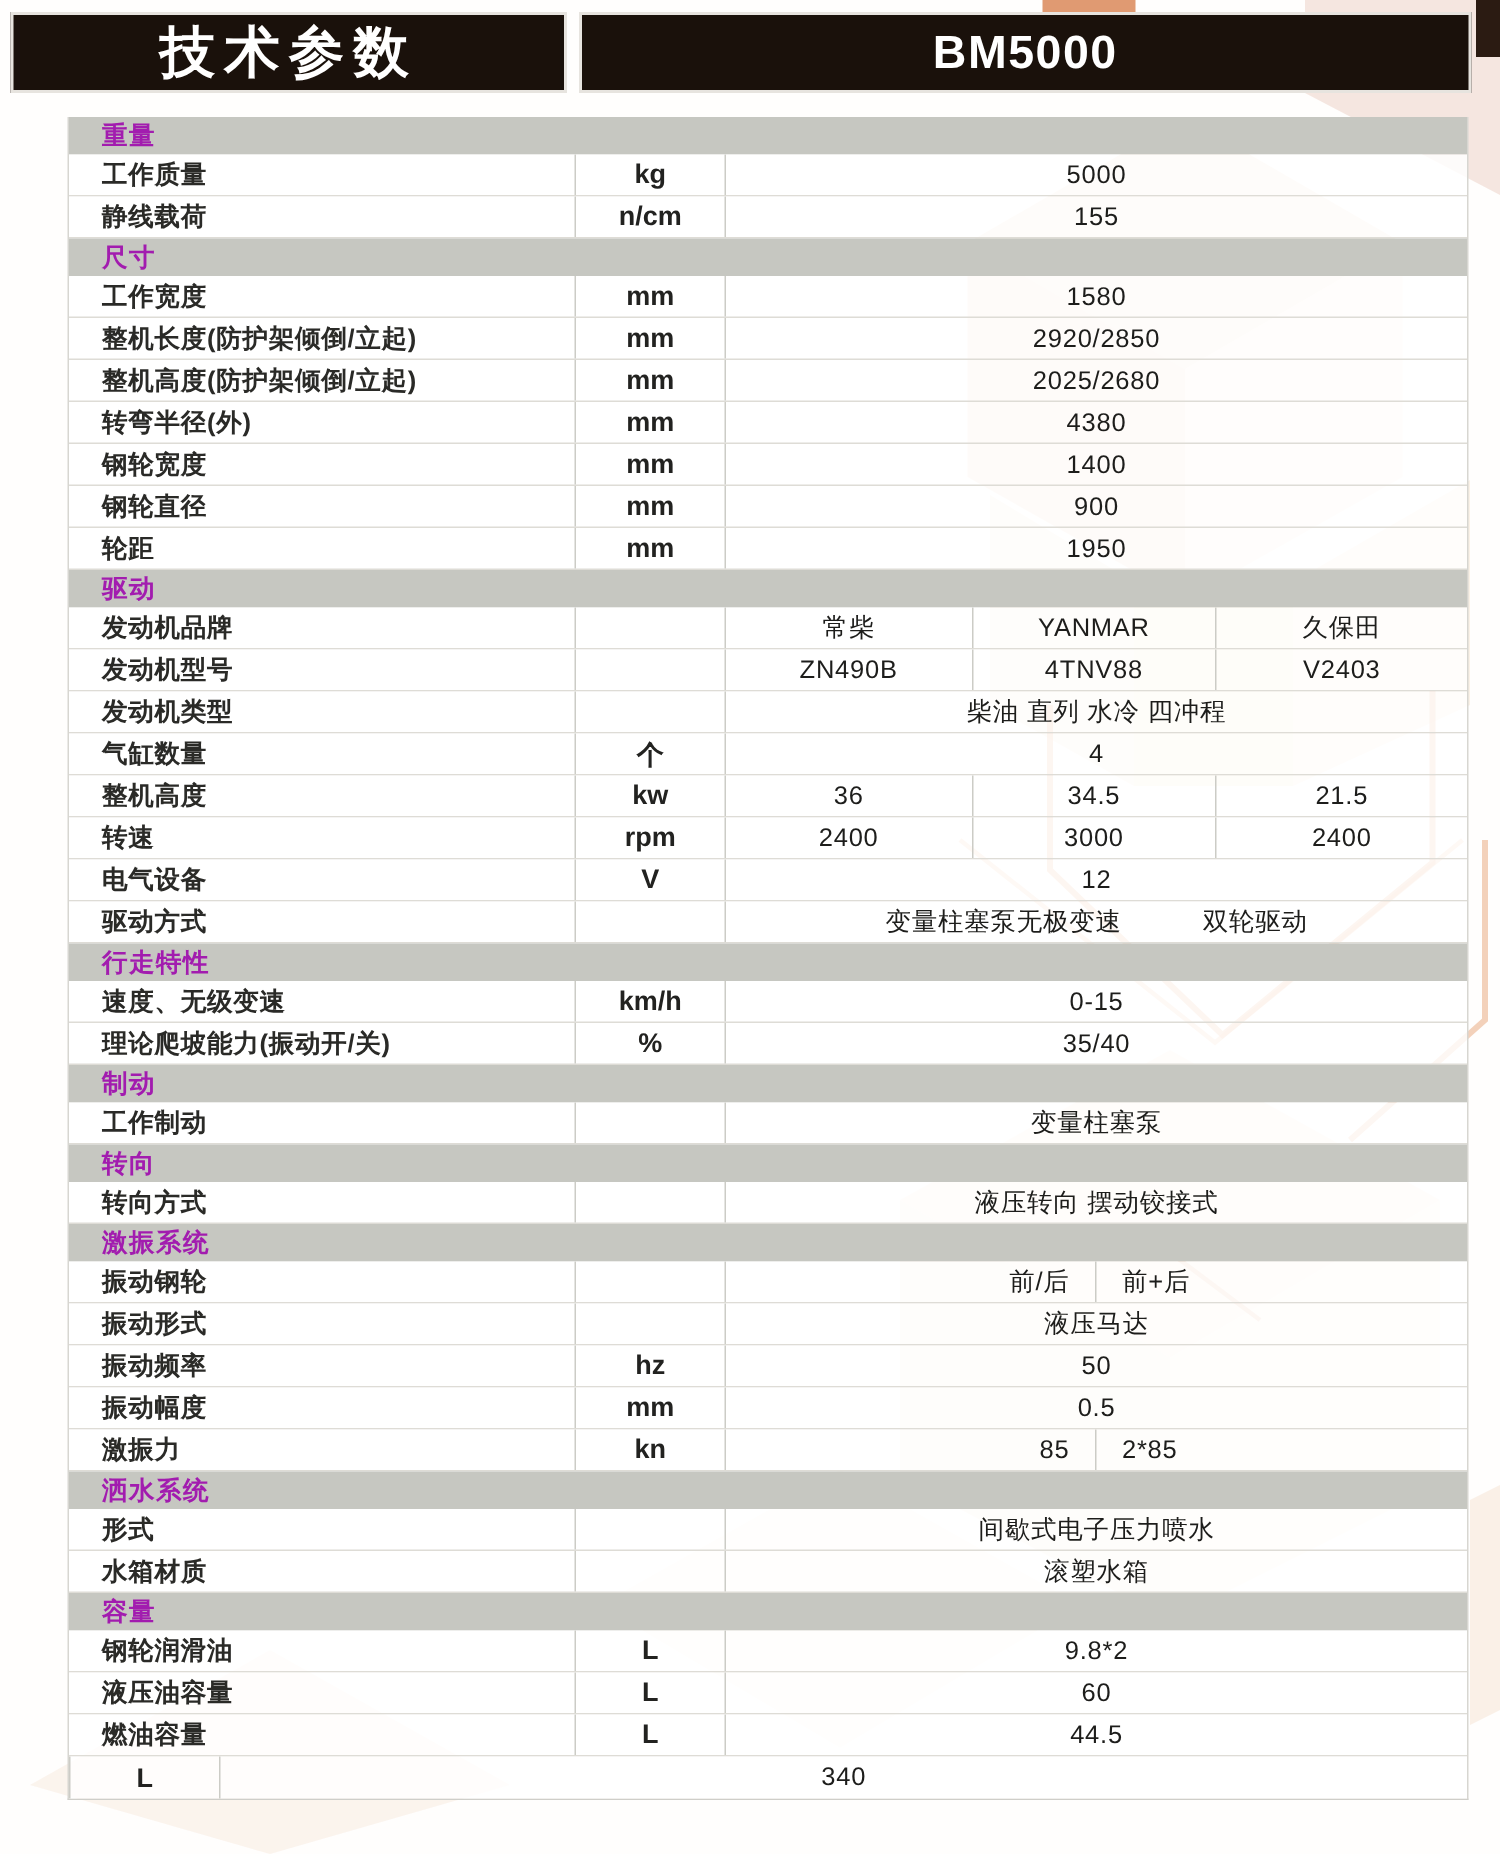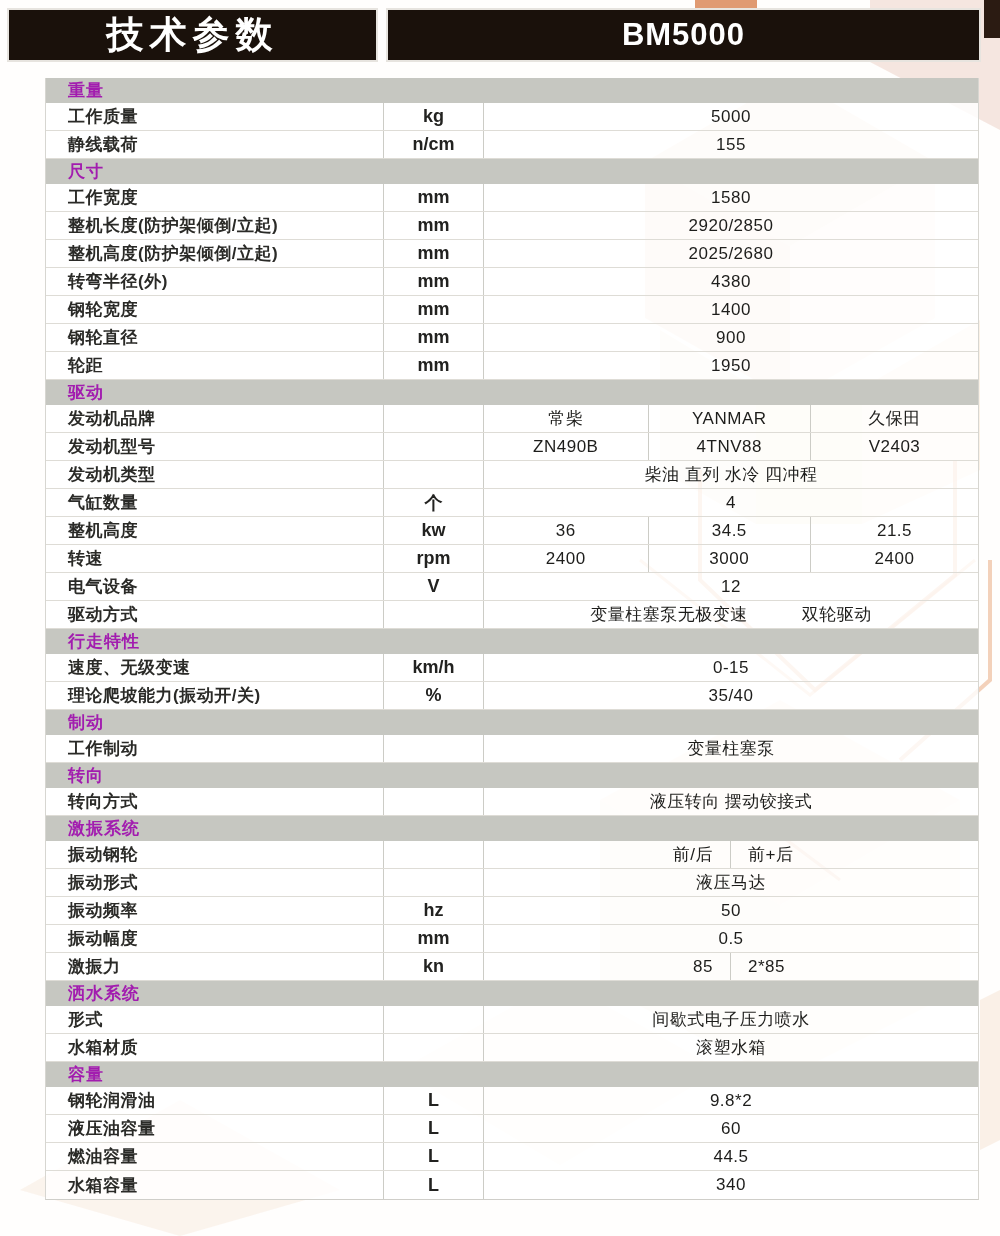--- a/index.html
+++ b/index.html
@@ -301,19 +301,18 @@
         <div class="cell-label">液压油容量</div>
         <div class="cell-unit">L</div>
         <div class="cell-value">60</div>
       </div>
       <div class="row">
         <div class="cell-label">燃油容量</div>
         <div class="cell-unit">L</div>
         <div class="cell-value">44.5</div>
       </div>
       <div class="row">
-        <div class="cell-label">水箱容量</div>
         <div class="cell-unit">L</div>
         <div class="cell-value">340</div>
       </div>
     </div>
 
 </div>
 
 </body></html>

